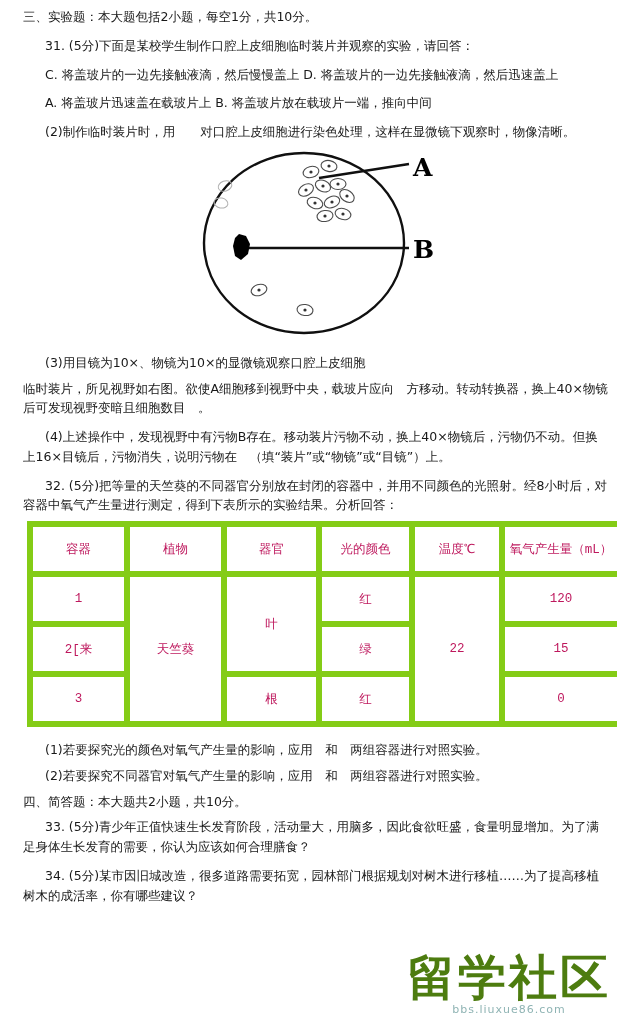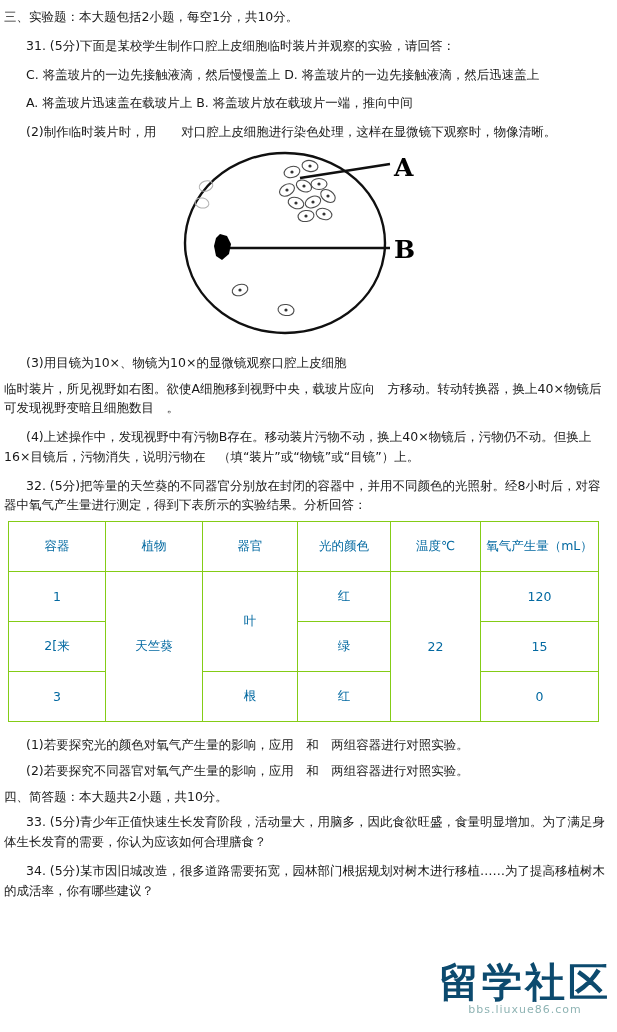--- a/index.html
+++ b/index.html
@@ -2,44 +2,44 @@
 <html><head>
 <meta charset="utf-8">
 <style>
   * { margin:0; padding:0; box-sizing:border-box; }
   html, body { background:#ffffff; }
   body {
     width:617px; height:1032px; position:relative; overflow:hidden;
     font-family:"DejaVu Sans","Liberation Sans",sans-serif;
     font-size:12.5px; color:#181818;
   }
-  .page { padding:7px 8px 0 4px; position:relative; }
+  .page { padding:7px 8px 0 23px; position:relative; }
   p.line { line-height:1.58; margin-bottom:9px; }
   p.indent { text-indent:22px; }
   p.tight { margin-bottom:6px; }
   
   .diagram { margin:2px 0 10px 172px; }
   .diagram svg text {
     font-family:"DejaVu Serif","Liberation Serif",serif;
     font-weight:bold; font-size:25px; fill:#000;
   }
   
   table.results {
     border-collapse:collapse; width:590px; margin:4px 0 13px 4px;
     table-layout:fixed;
   }
   table.results th, table.results td {
-    border:1px solid #84cc16; text-align:center; vertical-align:middle;
-    font-weight:normal; font-size:12.5px; color:#0369a1;
-    height:50px; padding:2px 4px;
+    border:6px solid #84cc16; text-align:center; vertical-align:middle;
+    font-weight:normal; font-size:12.5px; color:#be185d;
+    height:50px; padding:2px 4px;font-family:Liberation Mono, monospace;
   }
   
   .watermark { position:absolute; right:6px; bottom:16px; text-align:center; line-height:1.1; }
   .wm-title {
-    font-size:40px; font-weight:bold; color:#0c4a6e; letter-spacing:3px;
+    font-size:48px; font-weight:bold; color:#4d7c0f; letter-spacing:3px;
     font-family:"DejaVu Sans","Liberation Sans",sans-serif;
   }
   .wm-site { font-size:11px; color:#8fb4b4; letter-spacing:1px; }
 </style>
 </head>
 <body>
 
 <div class="page">
 
   <p class="line">三、实验题：本大题包括2小题，每空1分，共10分。</p>

